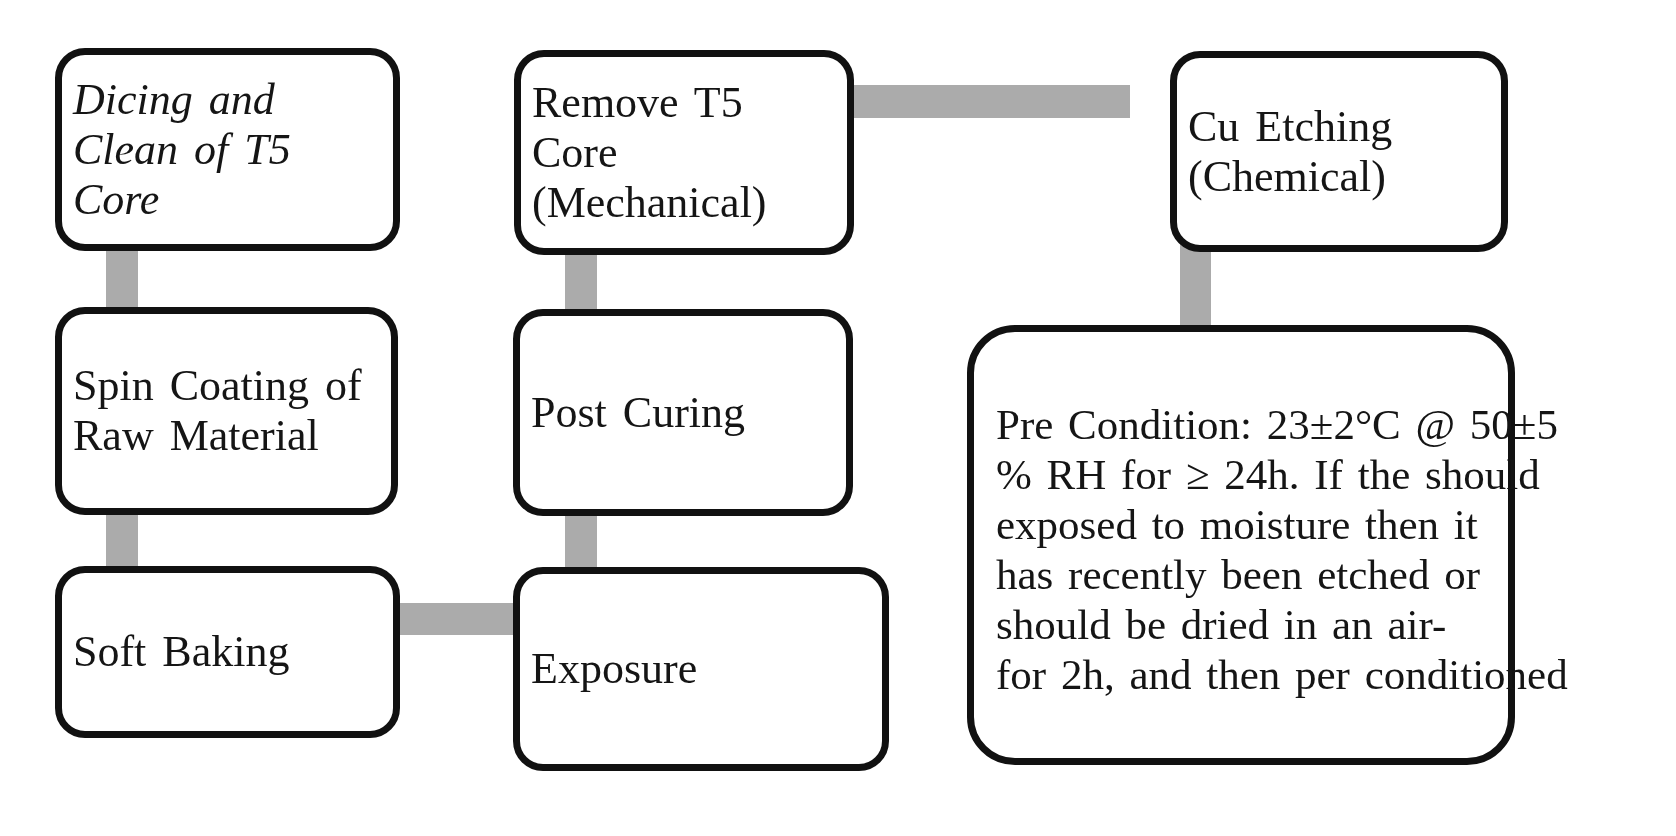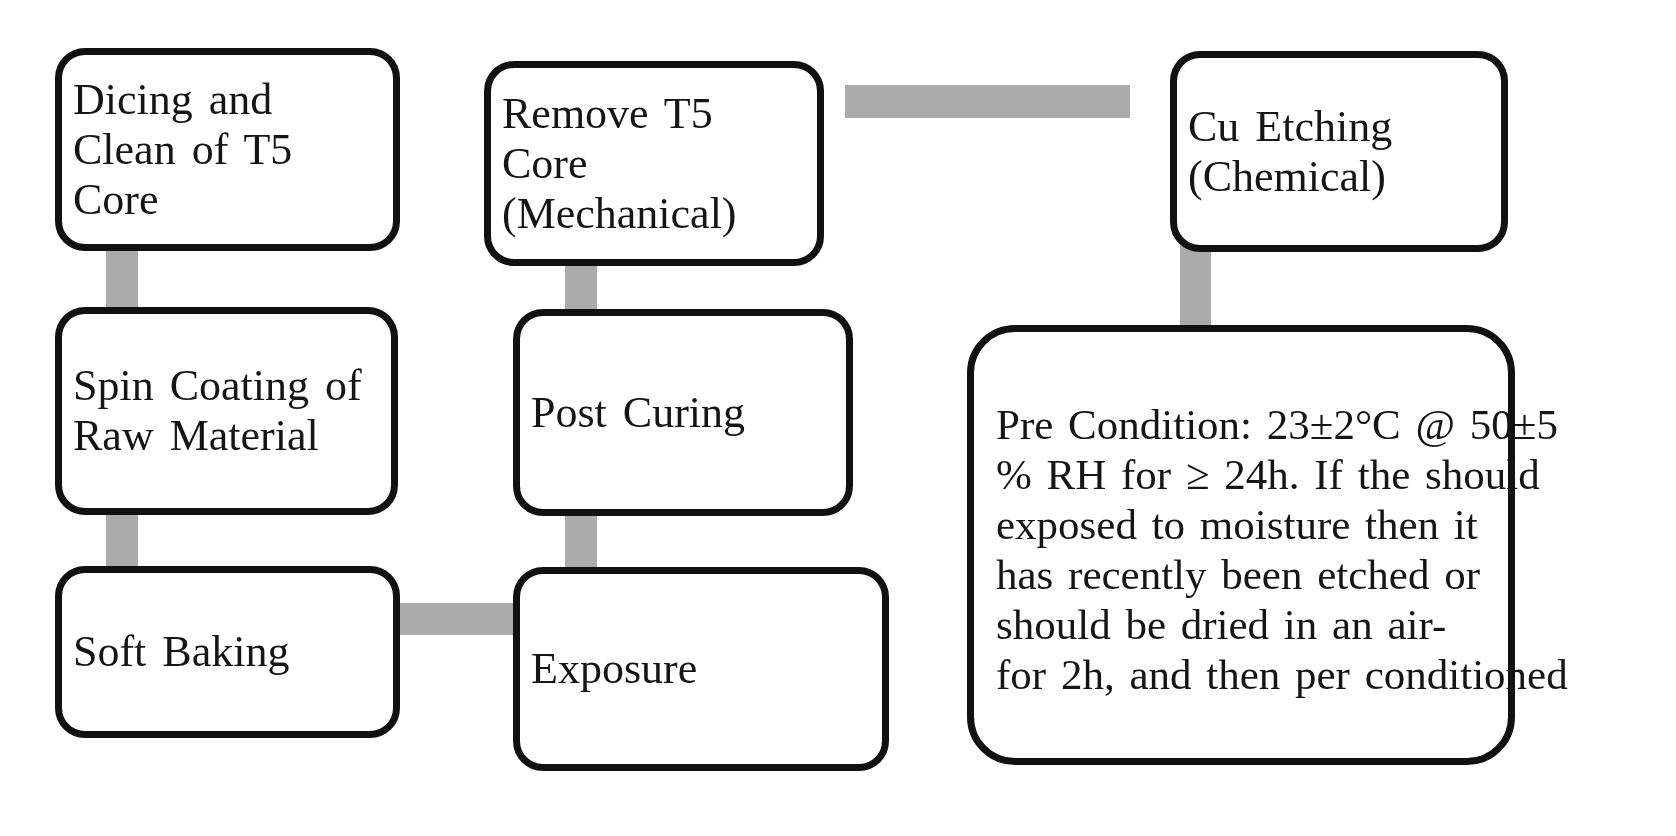--- a/index.html
+++ b/index.html
@@ -72,36 +72,36 @@
 <div class="canvas">
 
   <div class="connector" style="left:106px; top:242px; width:32px; height:74px;"></div>
   <div class="connector" style="left:106px; top:506px; width:32px; height:70px;"></div>
   <div class="connector" style="left:392px; top:603px; width:130px; height:32px;"></div>
   <div class="connector" style="left:565px; top:506px; width:32px; height:70px;"></div>
   <div class="connector" style="left:565px; top:247px; width:32px; height:72px;"></div>
   <div class="connector" style="left:845px; top:85px; width:285px; height:33px;"></div>
   <div class="connector" style="left:1180px; top:244px; width:31px; height:90px;"></div>
 
-  <div class="node" style="left:55px; top:48px; width:345px; height:203px;">
+  <div class="node" style="left:55px; top:48px; width:345px; height:203px;font-style:italic;">
     <span class="node-label">Dicing and
 Clean of T5
 Core</span>
   </div>
 
   <div class="node" style="left:55px; top:307px; width:343px; height:208px;">
     <span class="node-label">Spin Coating of
 Raw Material</span>
   </div>
 
   <div class="node" style="left:55px; top:566px; width:345px; height:172px;">
     <span class="node-label">Soft Baking</span>
   </div>
 
-  <div class="node" style="left:484px; top:50px; width:340px; height:205px;margin-top:11px;">
+  <div class="node" style="left:514px; top:50px; width:340px; height:205px;">
     <span class="node-label">Remove T5
 Core
 (Mechanical)</span>
   </div>
 
   <div class="node" style="left:513px; top:309px; width:340px; height:207px;">
     <span class="node-label">Post Curing</span>
   </div>
 
   <div class="node" style="left:513px; top:567px; width:376px; height:204px;">

